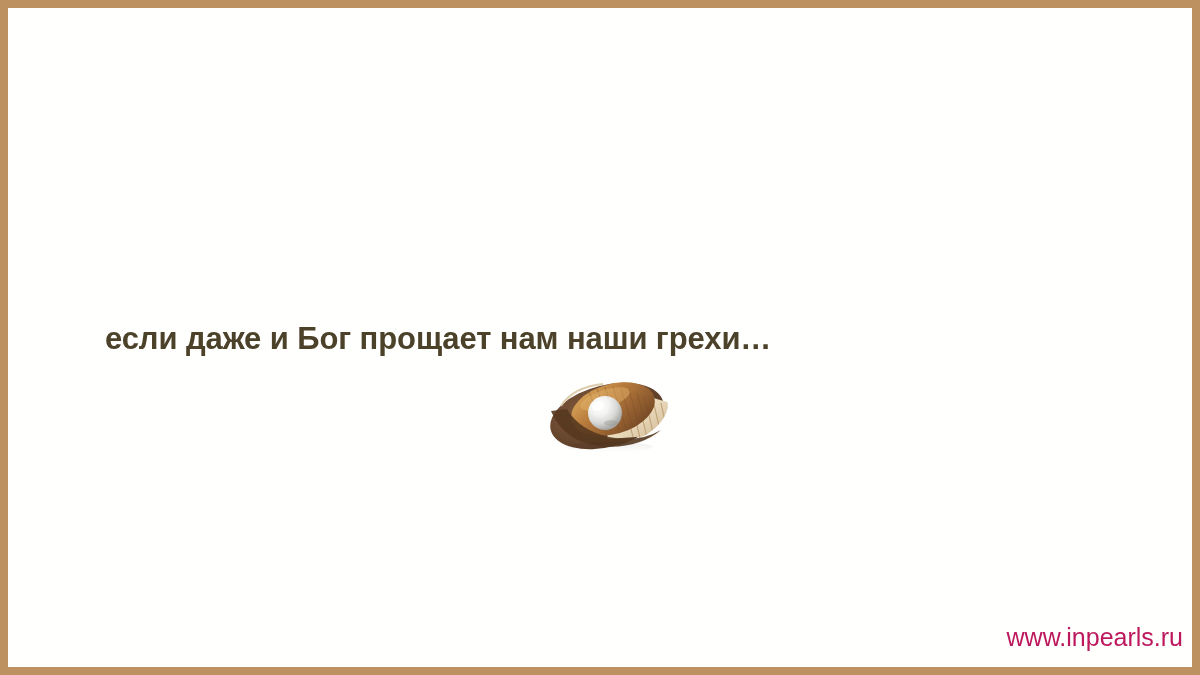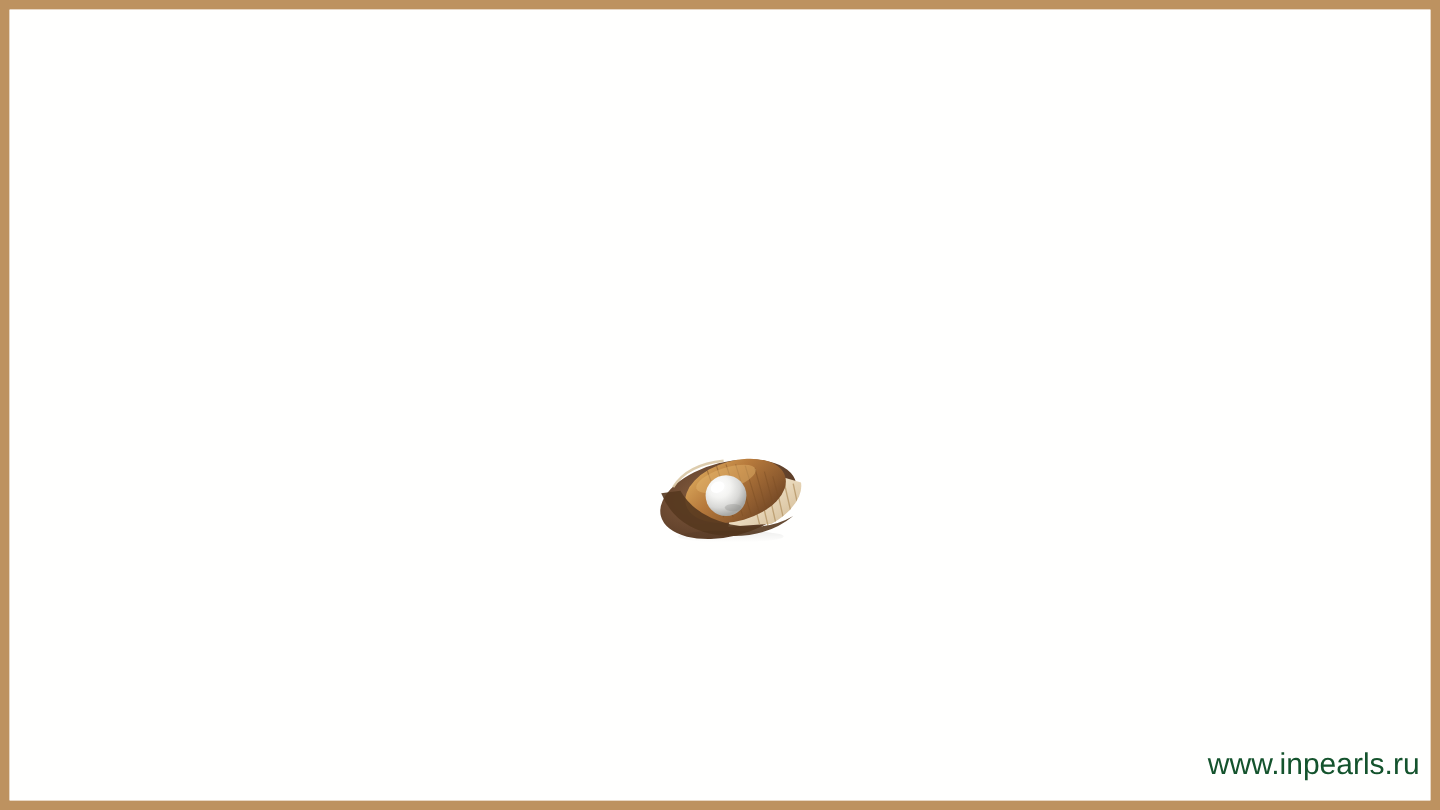--- a/index.html
+++ b/index.html
@@ -57,35 +57,36 @@
     font-weight:bold;
     font-size:23px;
     line-height:26px;
     letter-spacing:0.2px;
     white-space:nowrap;
   }
   #footer-right {
     position:absolute;
     right:9px;
     bottom:16px;
-    color:#14532d;
+    color:#be185d;
     font-weight:normal;
     font-size:25px;
     line-height:28px;
     letter-spacing:0px;
     white-space:nowrap;
   }
 </style>
 </head>
 <body>
 
 <div id="page">
   <div id="canvas">
 
     <div id="quote">
+      <span class="qline">если даже и Бог прощает нам наши грехи…</span>
     </div>
 
     <div id="shell-wrap">
       <svg id="shell-svg" viewBox="0 0 150 82" xmlns="http://www.w3.org/2000/svg" aria-hidden="true">
         <defs>
           <radialGradient id="gOuter" cx="42%" cy="38%" r="78%">
             <stop offset="0%" stop-color="#8a6040"></stop>
             <stop offset="45%" stop-color="#6f4c33"></stop>
             <stop offset="100%" stop-color="#4e331f"></stop>
           </radialGradient>

